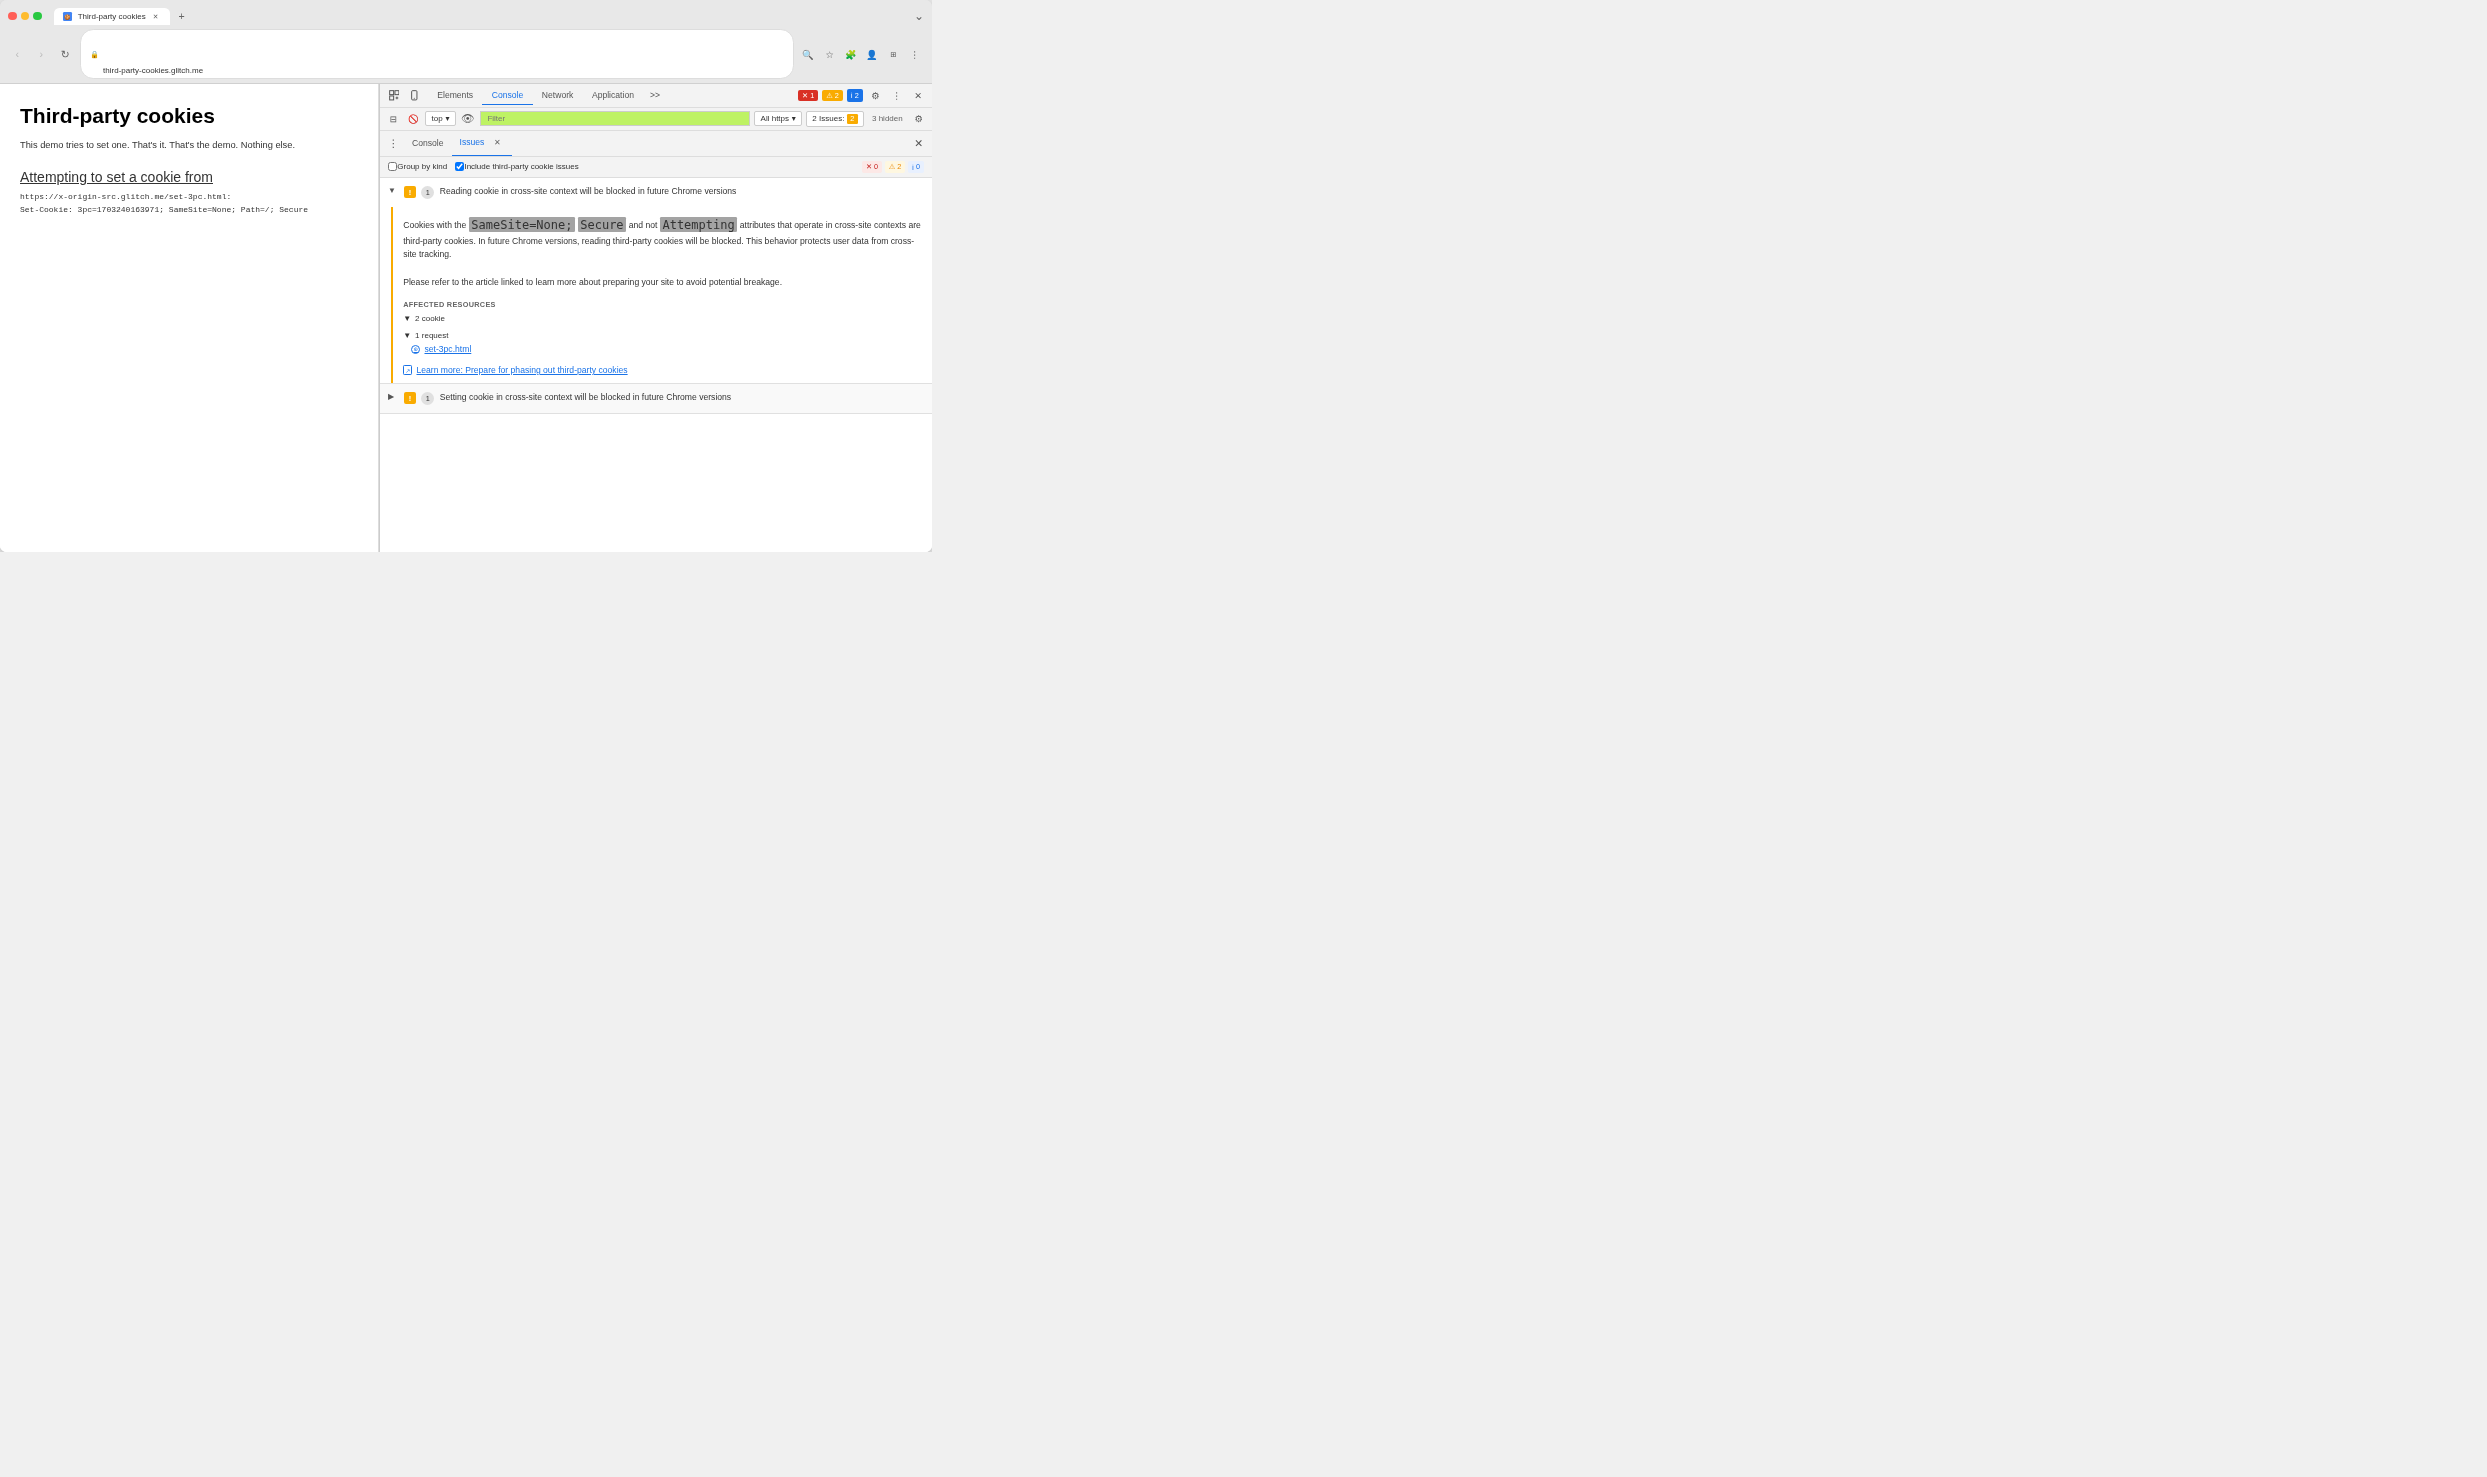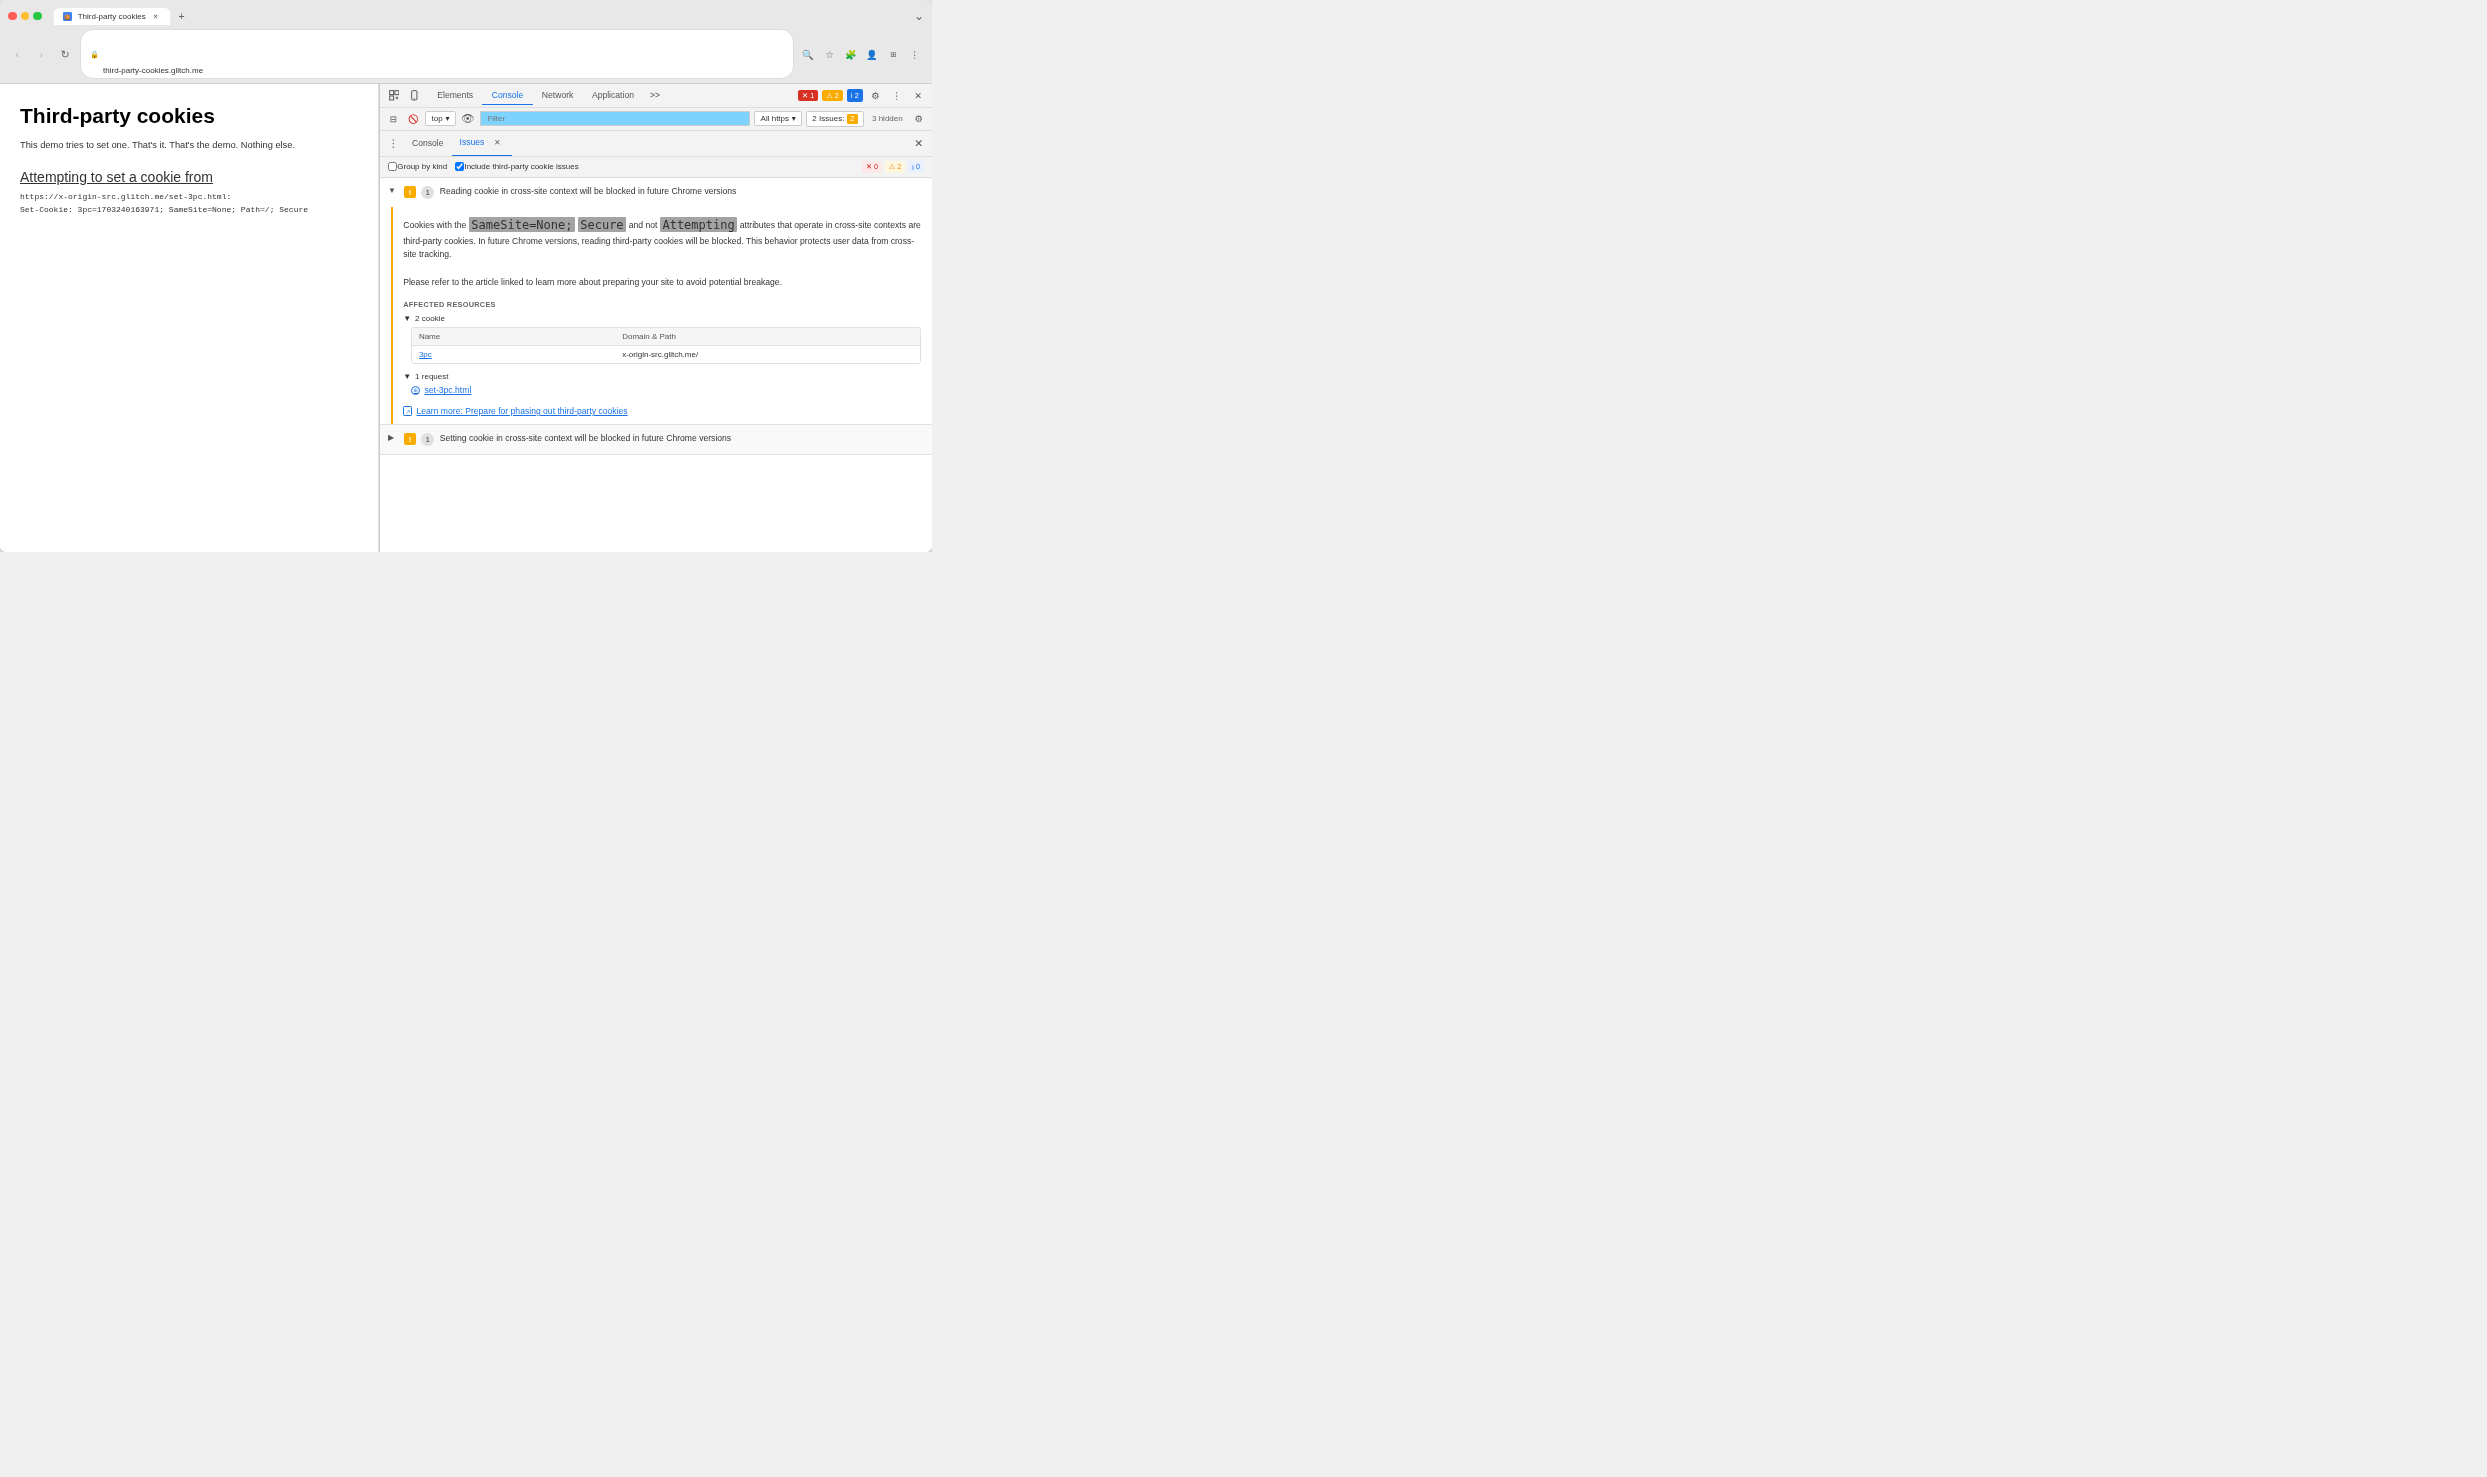--- a/index.html
+++ b/index.html
@@ -58,21 +58,21 @@
     .error-badge { background: #d93025; color: white; border-radius: 2px; padding: 1.3px 4px; font-size: 7.3px; display: flex; align-items: center; gap: 2px; }
     .warn-badge { background: #f9ab00; color: white; border-radius: 2px; padding: 1.3px 4px; font-size: 7.3px; display: flex; align-items: center; gap: 2px; }
     .info-badge { background: #1a73e8; color: white; border-radius: 2px; padding: 1.3px 4px; font-size: 7.3px; display: flex; align-items: center; gap: 2px; }
 
     
     .devtools-console-toolbar { background: #f3f3f3; border-bottom: 0.7px solid #ddd; padding: 2.7px 5.3px; display: flex; align-items: center; gap: 4px; }
     .console-sidebar-btn { width: 16px; height: 16px; display: flex; align-items: center; justify-content: center; border-radius: 2px; cursor: pointer; color: #555; font-size: 8.6px; }
     .console-clear-btn { width: 16px; height: 16px; display: flex; align-items: center; justify-content: center; border-radius: 2px; cursor: pointer; color: #555; font-size: 8.6px; }
     .context-dropdown { display: flex; align-items: center; gap: 2.7px; padding: 2px 5.3px; background: #fff; border: 0.7px solid #ccc; border-radius: 2px; font-size: 8px; cursor: pointer; color: #333; }
     .eye-icon { width: 16px; height: 16px; display: flex; align-items: center; justify-content: center; color: #555; cursor: pointer; }
-    .filter-input { flex: 1; padding: 2px 6.7px; border: 0.7px solid #ccc; border-radius: 0; font-size: 8px; color: #666; background: #7dd3fc; }
+    .filter-input { flex: 1; padding: 2px 6.7px; border: 0.7px solid #ccc; border-radius: 0; font-size: 8px; color: #666; background: #bef264; }
     .level-dropdown { display: flex; align-items: center; gap: 2.7px; padding: 2px 5.3px; background: #fff; border: 0.7px solid #ccc; border-radius: 2px; font-size: 8px; cursor: pointer; color: #333; }
     .issues-badge { display: flex; align-items: center; gap: 2.7px; padding: 2px 5.3px; background: #fff; border: 0.7px solid #ccc; border-radius: 2px; font-size: 8px; color: #333; }
     .hidden-count { font-size: 8px; color: #666; padding: 2px 4px; }
     .console-settings-btn { width: 16px; height: 16px; display: flex; align-items: center; justify-content: center; color: #555; cursor: pointer; font-size: 9.3px; }
 
     
     .issues-panel { flex: 1; display: flex; flex-direction: column; overflow: hidden; }
     .issues-tabs { background: #f3f3f3; border-bottom: 0.7px solid #ddd; padding: 0 5.3px; display: flex; align-items: center; }
     .issues-tab-menu { width: 16px; height: 16px; display: flex; align-items: center; justify-content: center; color: #555; font-size: 10.6px; cursor: pointer; margin-right: 2.7px; }
     .issues-tab-item { padding: 5.3px 8px; font-size: 8.6px; cursor: pointer; color: #555; border-bottom: 1.3px solid transparent; }
@@ -305,34 +305,20 @@
               </div>
 
               <div class="affected-resources">
                 <div class="affected-label">AFFECTED RESOURCES</div>
 
                 <div class="resource-group">
                   <div class="resource-group-header">
                     <span>▼</span>
                     <span>2 cookie</span>
                   </div>
-                  <div class="resource-table">
-                    <div class="resource-table-header">
-                      <div class="resource-table-cell">Name</div>
-                      <div class="resource-table-cell">Domain &amp; Path</div>
-                    </div>
-                    <div class="resource-table-row">
-                      <div class="resource-table-cell">
-                        <span class="resource-link">3pc</span>
-                      </div>
-                      <div class="resource-table-cell">
-                        <span class="resource-value">x-origin-src.glitch.me/</span>
-                      </div>
-                    </div>
-                  </div>
                 </div>
 
                 <div class="resource-group">
                   <div class="resource-group-header">
                     <span>▼</span>
                     <span>1 request</span>
                   </div>
                   <div class="request-link">
                     <div class="request-icon">⊕</div>
                     <span>set-3pc.html</span>

